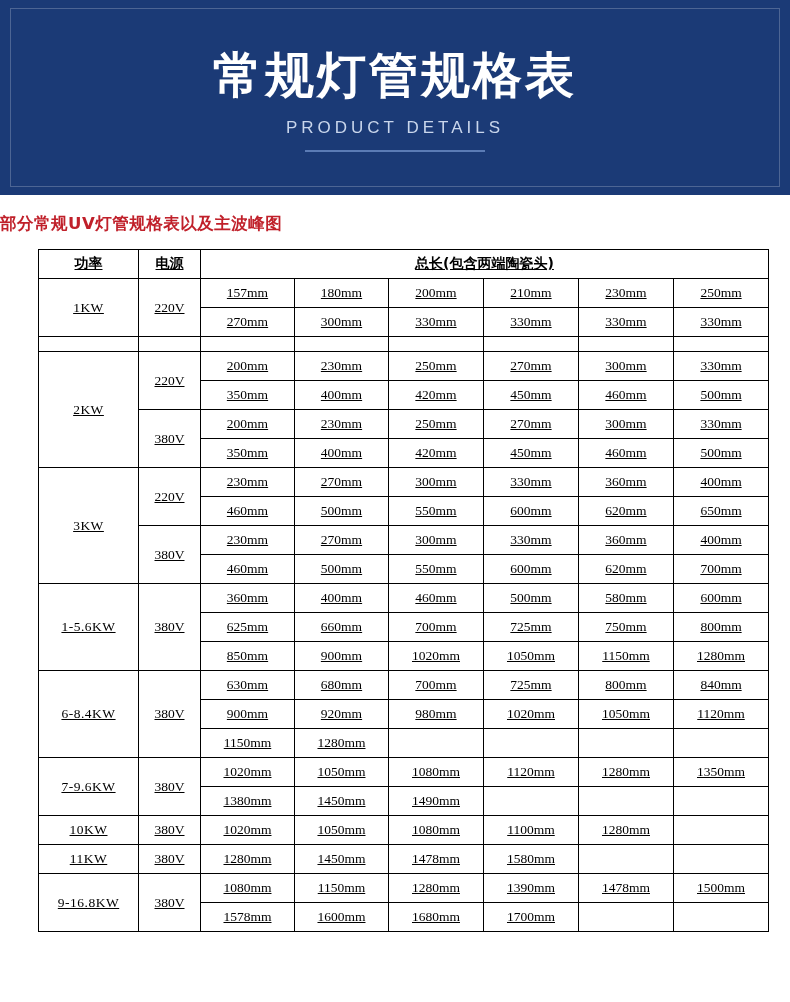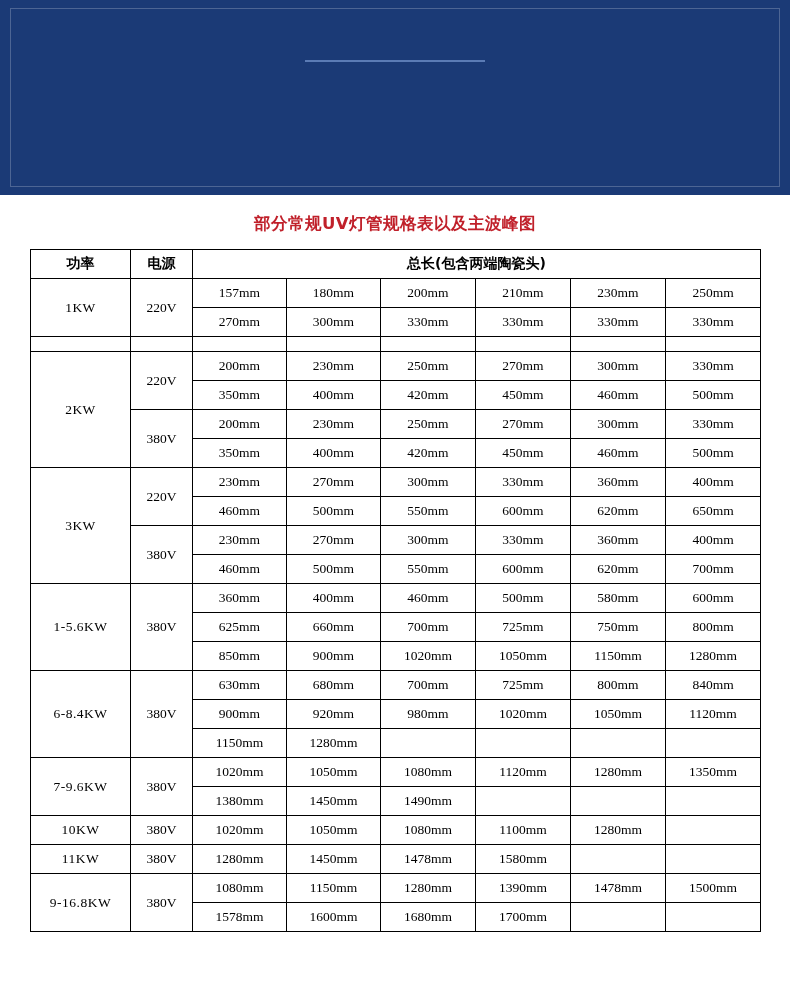--- a/index.html
+++ b/index.html
@@ -56,31 +56,32 @@
   }
   .banner-rule {
     width: 180px;
     height: 2px;
     background: #5b7bb5;
     margin: 12px auto 0 auto;
   }
   
   .section-title {
     margin: 18px 0 14px 0;
-    text-align: center;
+    text-align: left;
     font-family: "DejaVu Sans", sans-serif;
     font-weight: bold;
     font-size: 16.5px;
     color: #c0202a;
     letter-spacing: 0.5px;
   }
   
   .table-wrap {
-    padding: 0 30px;
+    padding: 0 38px;
     box-sizing: border-box;
+    text-decoration: underline;
   }
   table.spec {
     width: 730px;
     border-collapse: collapse;
     table-layout: fixed;
   }
   table.spec td, table.spec th {
     border: 1px solid #000000;
     text-align: center;
     font-family: "Liberation Serif", serif;
@@ -121,20 +122,22 @@
   }
   .tall td { height: 33px; }
 </style>
 </head>
 <body>
 
 <div class="page">
 
   <div class="banner">
     <div class="banner-inner-border"></div>
+    <h1 class="banner-title">常规灯管规格表</h1>
+    <div class="banner-sub">PRODUCT DETAILS</div>
     <div class="banner-rule"></div>
   </div>
 
   <div class="section-title">部分常规UV灯管规格表以及主波峰图</div>
 
   <div class="table-wrap">
     <table class="spec">
       <colgroup>
         <col style="width:100px">
         <col style="width:62px">

